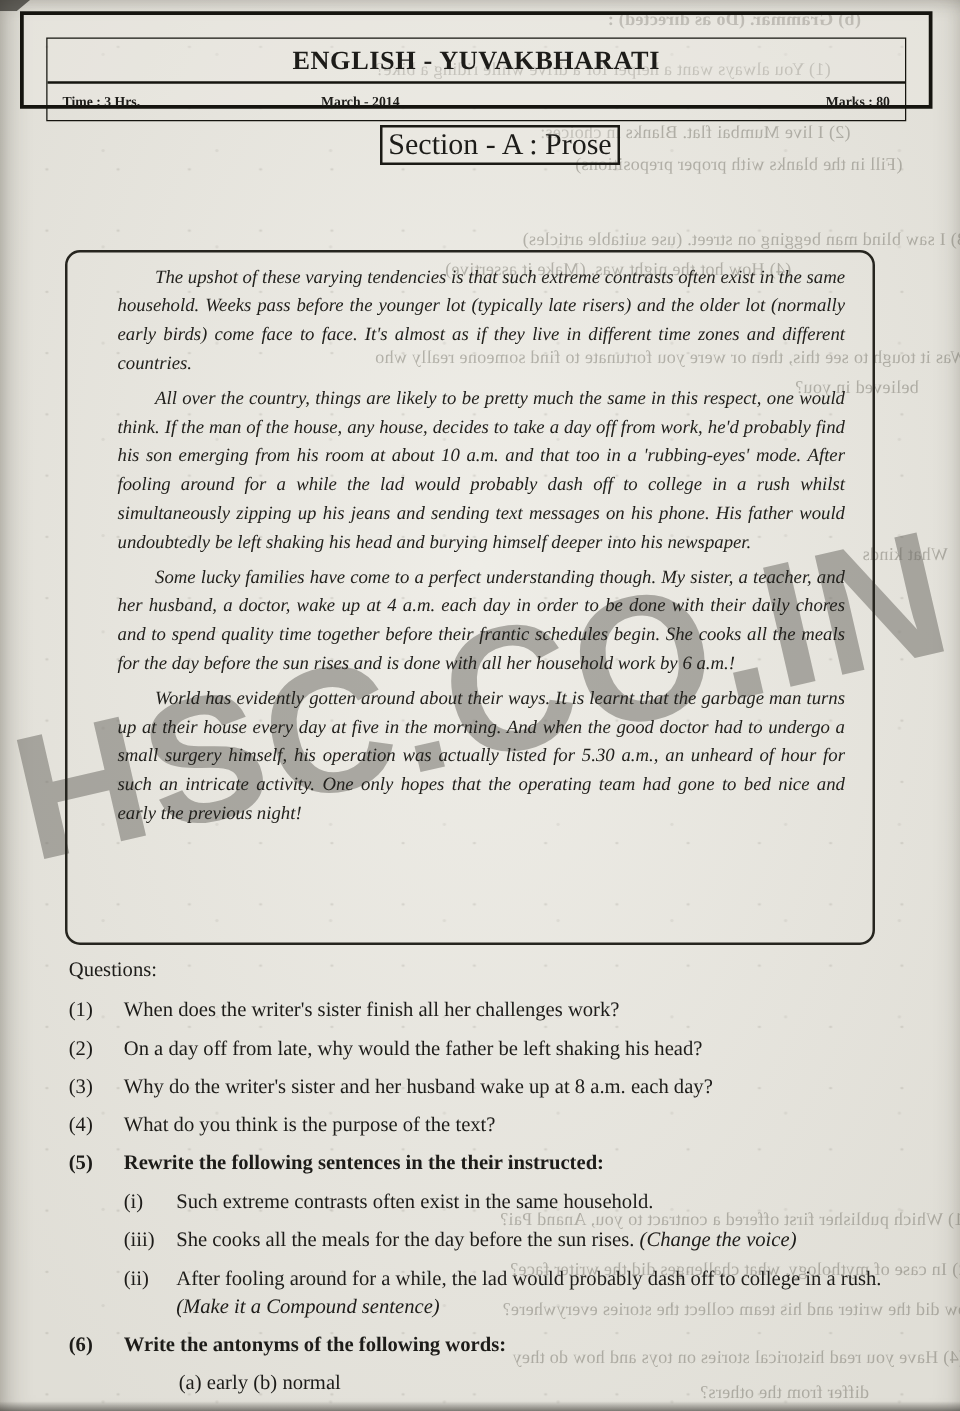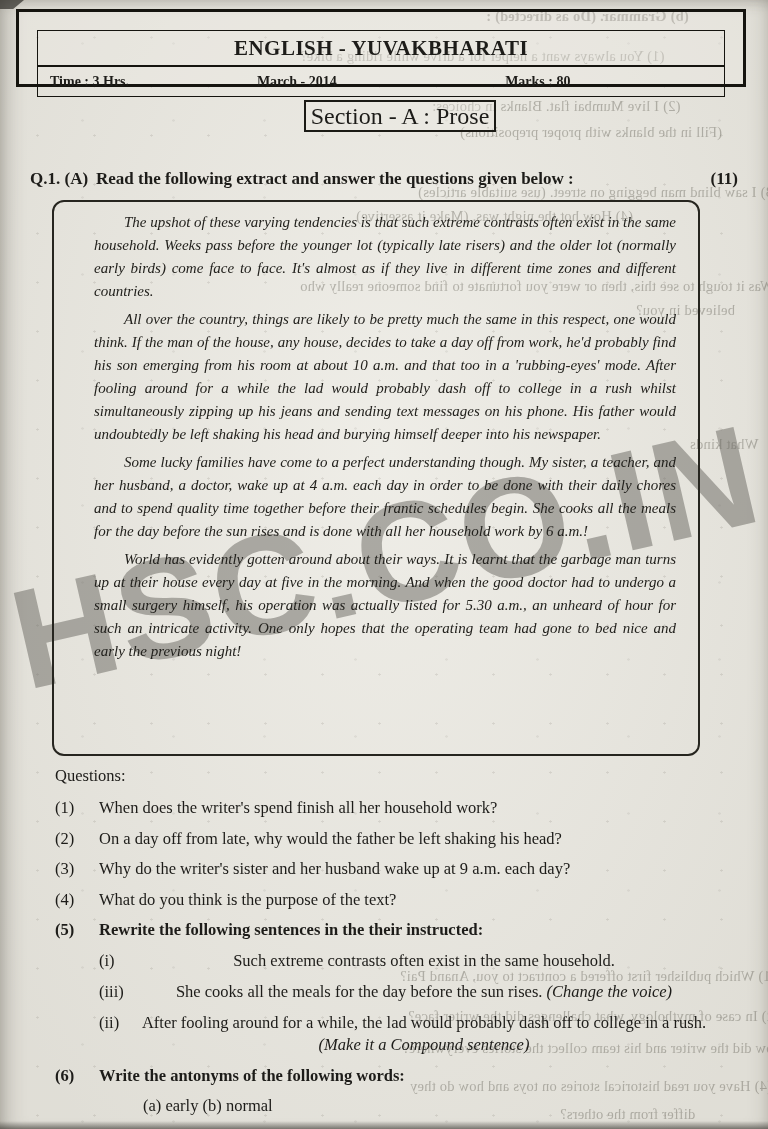--- a/index.html
+++ b/index.html
@@ -28,24 +28,24 @@
     color:rgba(104,101,95,0.50);transform:rotate(-13deg);line-height:1;
     pointer-events:none;user-select:none;
   }
 
   .content{position:absolute;inset:0;z-index:3;}
 
   
   .header-box{position:absolute;left:16px;top:9px;width:724px;height:72px;border:3px solid #15140f;background:rgba(238,236,228,0.35);}
   .header-inner{margin:18px;border:1.5px solid #15140f;height:calc(100% - 7px);display:flex;flex-direction:column;}
   .header-title{flex:0 0 34px;display:flex;align-items:center;justify-content:center;border-bottom:2px solid #15140f;font-weight:bold;font-size:21px;letter-spacing:.5px;}
-  .header-info{flex:1;display:flex;align-items:center;padding:0 12px;font-weight:bold;font-size:14px;}
+  .header-info{flex:1;display:flex;align-items:center;padding:0 12px;font-weight:bold;font-size:11px;}
   .header-info .left{flex:1;text-align:left;}
   .header-info .center{flex:1.2;text-align:left;}
-  .header-info .right{flex:1;}
+  .header-info .right{flex:1;text-align:right;}
 
   
   .section-box{position:absolute;left:304px;top:100px;width:188px;height:28px;border:2px solid #1b1a15;display:flex;align-items:center;justify-content:center;font-weight:normal;font-size:24px;background:rgba(238,236,228,0.30);}
   .subtitle{position:absolute;left:0;top:139px;width:100%;text-align:center;font-weight:bold;font-size:16.5px;}
 
   
   .q1-row{position:absolute;left:30px;top:169px;width:708px;display:flex;font-weight:bold;font-size:17px;}
   .q1-num{flex:none;width:66px;}
   .q1-text{flex:1;}
   .q1-marks{flex:none;padding-left:8px;}
@@ -56,21 +56,21 @@
 
   
   .questions{position:absolute;left:55px;top:766px;width:662px;font-size:16.5px;}
   .q-heading{font-weight:normal;margin-bottom:11px;}
   .qrow{display:flex;margin-bottom:9.5px;line-height:21px;}
   .qnum{flex:none;width:44px;}
   .qtext{flex:1;}
   .qrow.bold{font-weight:bold;}
   .subrow{display:flex;margin:7px 0 9px 44px;line-height:22px;}
   .subnum{flex:none;width:42px;}
-  .subtext{flex:1;max-width:566px;text-align:center;}
+  .subtext{flex:1;max-width:566px;}
   .instr{font-style:italic;}
   .instr.block{display:block;}
   .antonyms{margin-left:88px;line-height:22px;}
 </style>
 </head>
 <body>
 
 <div class="page">
 
   <span class="bleed bold" style="left:486px;top:8px;">(b)  Grammar. (Do as directed) :</span>
@@ -98,47 +98,42 @@
         <div class="header-info">
           <span class="left">Time : 3 Hrs.</span>
           <span class="center">March - 2014</span>
           <span class="right">Marks : 80</span>
         </div>
       </div>
     </div>
 
     <div class="section-box">Section - A : Prose</div>
 
-    <div class="q1-row">
-      <span class="q1-num">Q.1. (A)</span>
-      <span class="q1-text">Read the following extract and answer the questions given below :</span>
-      <span class="q1-marks">(11)</span>
-    </div>
 
     <div class="extract-box">
       <p>The upshot of these varying tendencies is that such extreme contrasts often exist in the same household. Weeks pass before the younger lot (typically late risers) and the older lot (normally early birds) come face to face. It's almost as if they live in different time zones and different countries.</p>
       <p>All over the country, things are likely to be pretty much the same in this respect, one would think. If the man of the house, any house, decides to take a day off from work, he'd probably find his son emerging from his room at about 10 a.m. and that too in a 'rubbing-eyes' mode. After fooling around for a while the lad would probably dash off to college in a rush whilst simultaneously zipping up his jeans and sending text messages on his phone. His father would undoubtedly be left shaking his head and burying himself deeper into his newspaper.</p>
       <p>Some lucky families have come to a perfect understanding though. My sister, a teacher, and her husband, a doctor, wake up at 4 a.m. each day in order to be done with their daily chores and to spend quality time together before their frantic schedules begin. She cooks all the meals for the day before the sun rises and is done with all her household work by 6 a.m.!</p>
       <p>World has evidently gotten around about their ways. It is learnt that the garbage man turns up at their house every day at five in the morning. And when the good doctor had to undergo a small surgery himself, his operation was actually listed for 5.30 a.m., an unheard of hour for such an intricate activity. One only hopes that the operating team had gone to bed nice and early the previous night!</p>
     </div>
 
     <div class="questions">
       <div class="q-heading">Questions:</div>
 
       <div class="qrow">
         <span class="qnum">(1)</span>
-        <span class="qtext">When does the writer's spend finish all her household work?</span>
+        <span class="qtext">When does the writer's sister finish all her challenges work?</span>
       </div>
       <div class="qrow">
         <span class="qnum">(2)</span>
         <span class="qtext">On a day off from late, why would the father be left shaking his head?</span>
       </div>
       <div class="qrow">
         <span class="qnum">(3)</span>
-        <span class="qtext">Why do the writer's sister and her husband wake up at 9 a.m. each day?</span>
+        <span class="qtext">Why do the writer's sister and her husband wake up at 8 a.m. each day?</span>
       </div>
       <div class="qrow">
         <span class="qnum">(4)</span>
         <span class="qtext">What do you think is the purpose of the text?</span>
       </div>
 
       <div class="qrow bold">
         <span class="qnum">(5)</span>
         <span class="qtext">Rewrite the following sentences in the their instructed:</span>
       </div>

